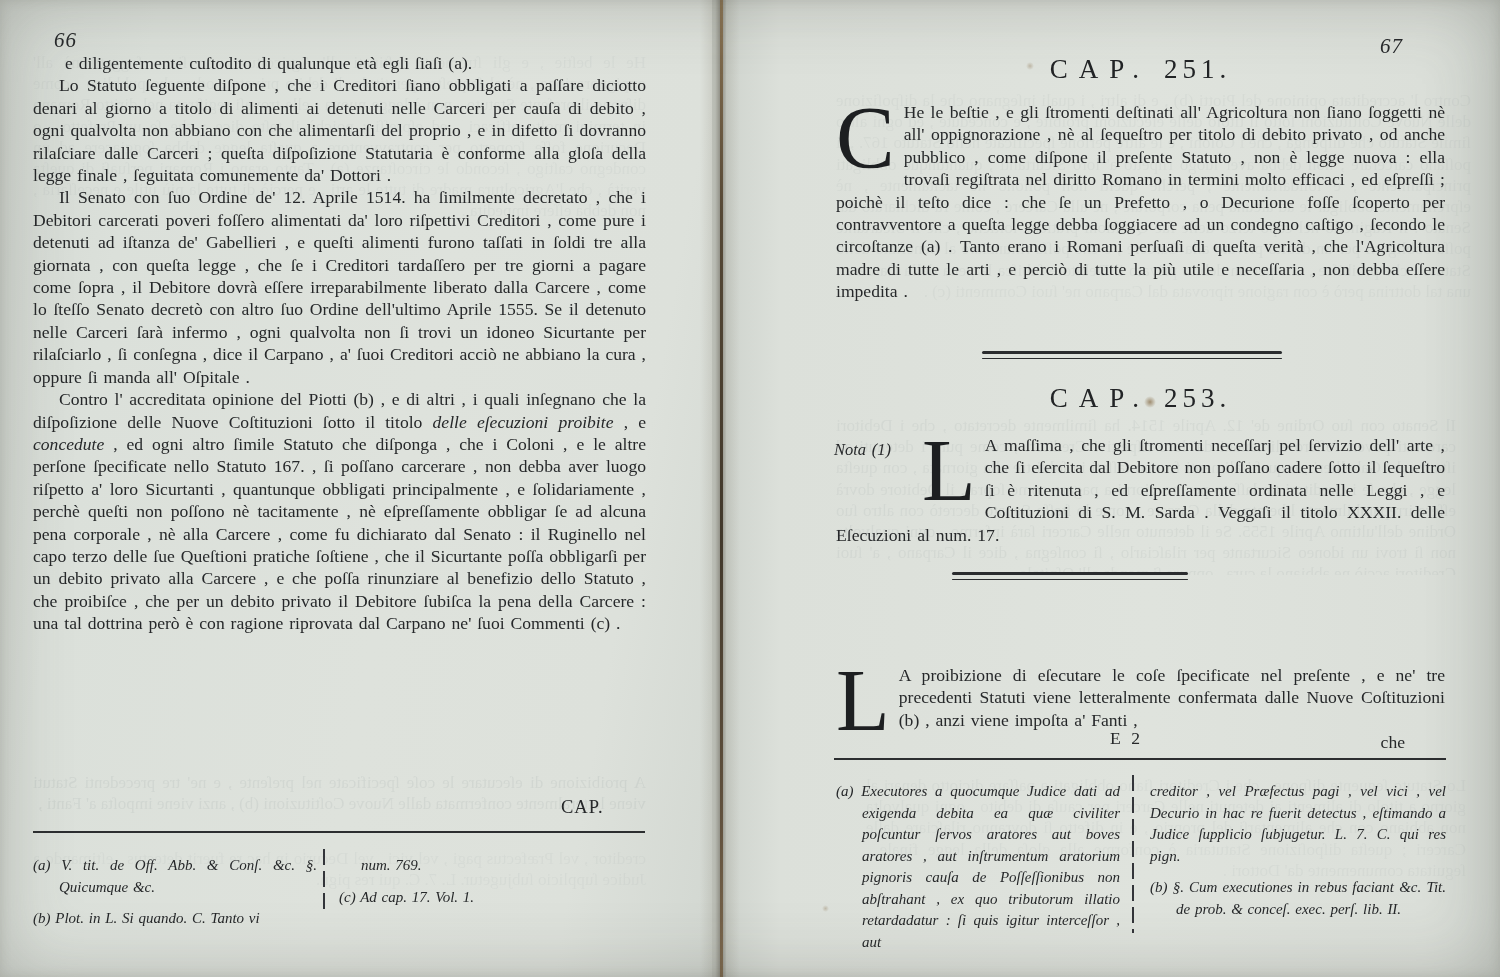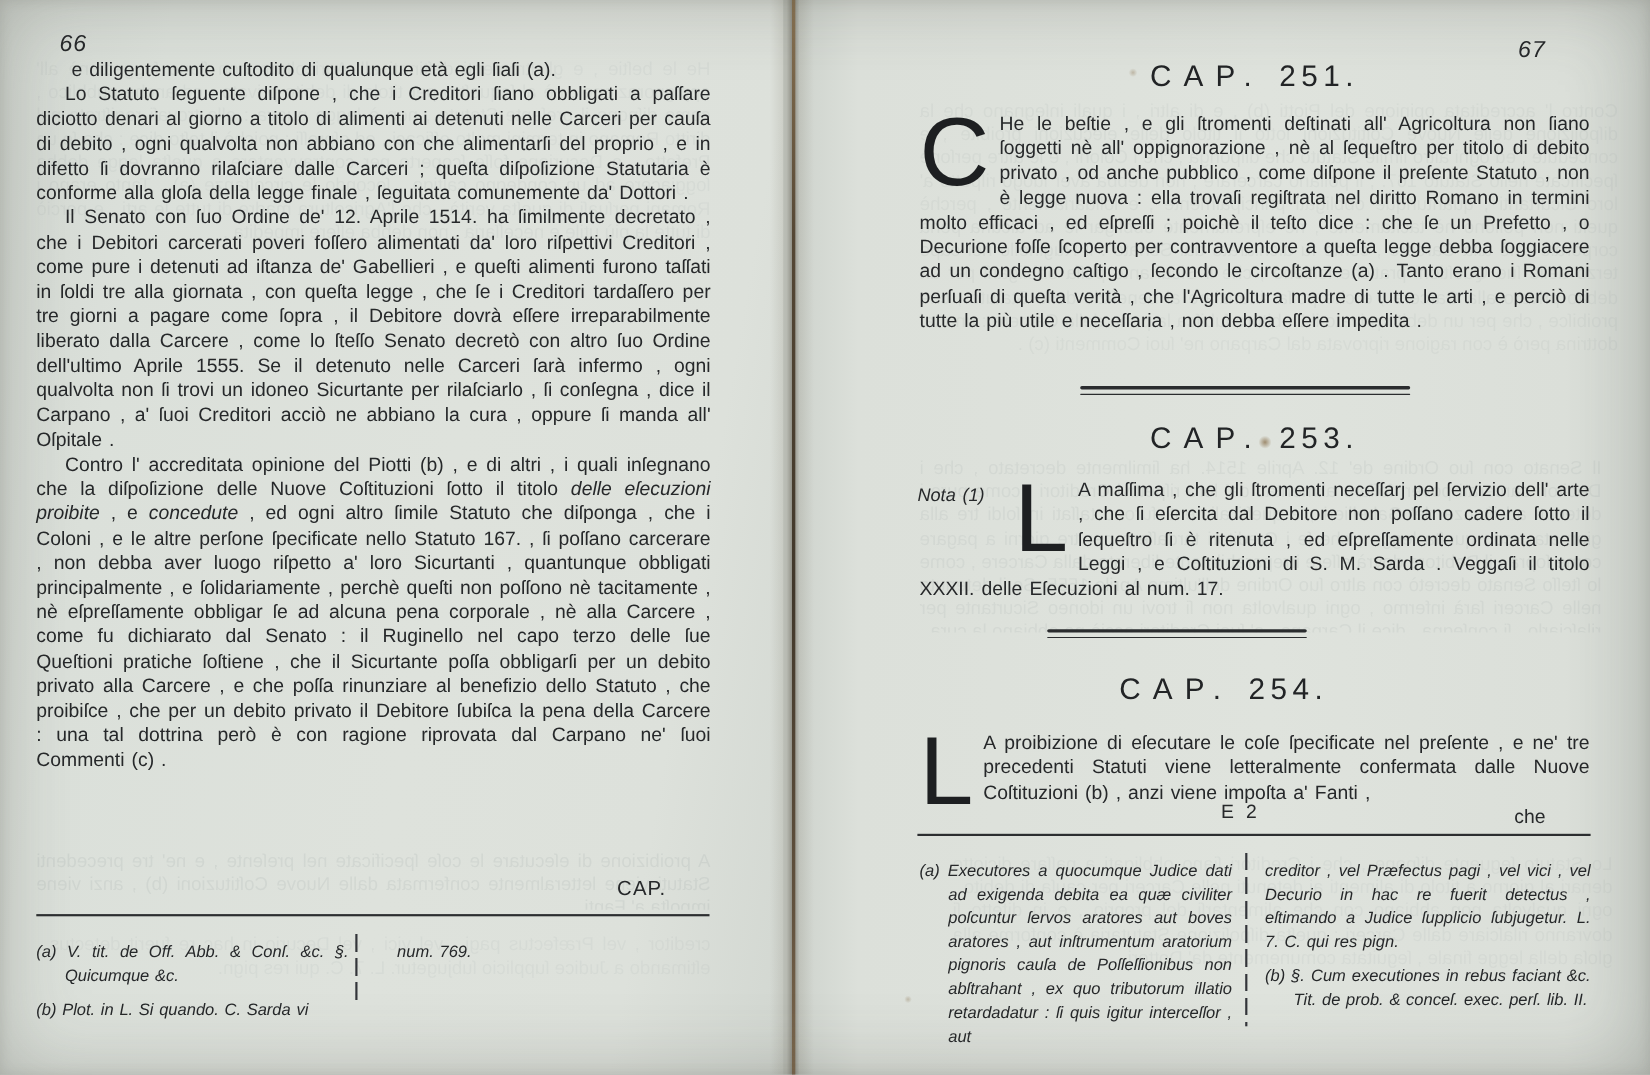--- a/index.html
+++ b/index.html
@@ -1,17 +1,17 @@
 <!DOCTYPE html>
 <html><head>
 <meta charset="utf-8">
 <style>
   html,body{margin:0;padding:0;background:#c9cec8;}
   .spread{position:relative;width:1500px;height:977px;overflow:hidden;
-    font-family:Liberation Sans, sans-serif;color:#26282a;}
+    font-family:Liberation Serif, serif;color:#26282a;}
   .spread::after{content:"";position:absolute;inset:0;pointer-events:none;z-index:9;
     box-shadow:inset 0 0 70px rgba(70,70,60,.28), inset 0 0 12px rgba(80,80,70,.15);}
   .page{position:absolute;top:0;height:977px;}
   .page.left{left:0;width:712px;
     background:linear-gradient(100deg,#d3d8d2 0%,#dbe0da 18%,#dee2dc 55%,#dde1db 82%,#d2d7d1 100%);}
   .page.right{left:726px;width:774px;
     background:linear-gradient(to right,#cfd4ce 0%,#dce0da 7%,#dfe3dd 55%,#dbdfd9 90%,#d2d7d1 100%);}
   .gutter{position:absolute;left:700px;top:0;width:40px;height:977px;z-index:5;
     background:linear-gradient(to right,rgba(110,100,80,0) 0%,rgba(95,85,65,.16) 38%,rgba(55,45,30,.42) 52%,rgba(95,85,65,.14) 66%,rgba(110,100,80,0) 100%);}
   .gutter-line{position:absolute;left:720px;top:0;width:2.5px;height:977px;z-index:6;
@@ -81,25 +81,26 @@
         <p class="para">Contro l' accreditata opinione del Piotti (b) , e di altri , i quali inſegnano che la diſpoſizione delle Nuove Coſtituzioni ſotto il titolo <i>delle eſecuzioni proibite</i> , e <i>concedute</i> , ed ogni altro ſimile Statuto che diſponga , che i Coloni , e le altre perſone ſpecificate nello Statuto 167. , ſi poſſano carcerare , non debba aver luogo riſpetto a' loro Sicurtanti , quantunque obbligati principalmente , e ſolidariamente , perchè queſti non poſſono nè tacitamente , nè eſpreſſamente obbligar ſe ad alcuna pena corporale , nè alla Carcere , come fu dichiarato dal Senato : il Ruginello nel capo terzo delle ſue Queſtioni pratiche ſoſtiene , che il Sicurtante poſſa obbligarſi per un debito privato alla Carcere , e che poſſa rinunziare al benefizio dello Statuto , che proibiſce , che per un debito privato il Debitore ſubiſca la pena della Carcere : una tal dottrina però è con ragione riprovata dal Carpano ne' ſuoi Commenti (c) .</p>
       </div>
 
     <div class="catchword" style="left:561px;top:797px;">CAP.</div>
 
     <div class="fn-rule" style="left:33px;top:831px;width:612px;"></div>
 
     <div class="footnotes" style="left:33px;top:845px;width:613px;height:90px;">
       <div class="fncol" style="left:0;width:284px;">
           <div class="fnote">(a) V. tit. de Off. Abb. &amp; Conſ. &amp;c. §. Quicumque &amp;c.</div>
-          <div class="fnote">(b) Plot. in L. Si quando. C. Sarda vi</div>
+          <div class="fnote">(b) Plot. in L. Si quando. C. Tanto vi</div>
         </div>
       <div class="fndivider" style="left:290px;height:66px;"></div>
       <div class="fncol indent-first" style="left:306px;width:300px;">
           <div class="fnote">num. 769.</div>
+          <div class="fnote">(c) Ad cap. 17. Vol. 1.</div>
         </div>
     </div>
   </div>
 
   <div class="gutter"></div>
   <div class="gutter-line"></div>
 
   <div class="page right">
     <div class="pagenum" style="left:654px;top:34px;">67</div>
 
@@ -125,23 +126,20 @@
     <div class="section-body" style="left:110px;top:434px;width:609px;">
       <span class="nota">Nota (1)</span>
       <span class="dropcap offset">L</span><span>A maſſima , che gli ſtromenti neceſſarj pel ſervizio dell' arte , che ſi eſercita dal Debitore non poſſano cadere ſotto il ſequeſtro ſi è ritenuta , ed eſpreſſamente ordinata nelle Leggi , e Coſtituzioni di S. M. Sarda . Veggaſi il titolo XXXII. delle Eſecuzioni al num. 17.</span>
     </div>
 
     <div class="dbl-rule" style="left:226px;top:572px;width:236px;">
         <div class="t"></div>
         <div class="b"></div>
       </div>
 
-    <div class="heading" style="left:110px;top:611px;width:609px;transform:translateX(-28px);">
-      <span class="hl">CAP.</span><span class="hn">254.</span>
-    </div>
     <div class="section-body" style="left:110px;top:664px;width:609px;">
       <span class="dropcap">L</span><span>A proibizione di eſecutare le coſe ſpecificate nel preſente , e ne' tre precedenti Statuti viene letteralmente confermata dalle Nuove Coſtituzioni (b) , anzi viene impoſta a' Fanti ,</span>
     </div>
 
     <div class="sig-row" style="left:110px;top:728px;width:609px;height:24px;">
       <span class="sig">E 2</span>
       <span class="cw">che</span>
     </div>
 
     <div class="fn-rule" style="left:108px;top:758px;width:612px;"></div>

